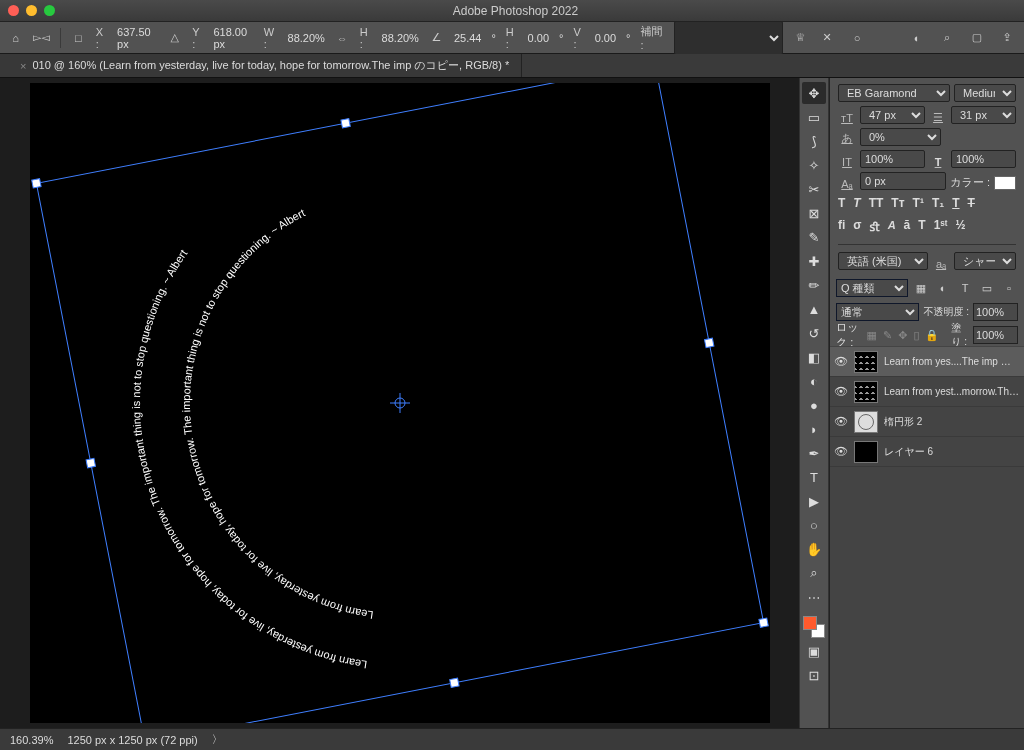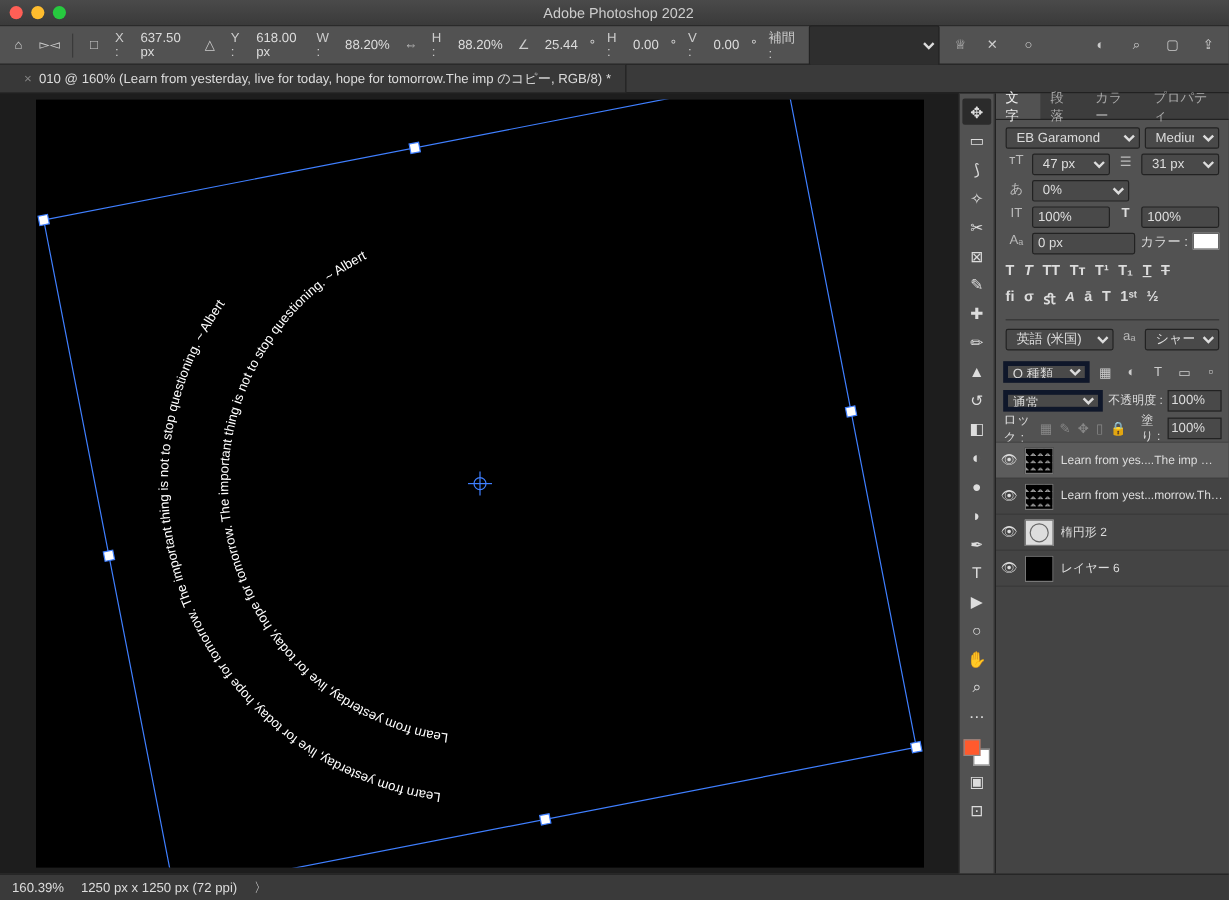--- a/index.html
+++ b/index.html
@@ -39,39 +39,39 @@
 .toolstrip .tb.sel{background:#2b2b2b;}
 .swatch{margin-top:6px;position:relative;width:22px;height:22px;}
 .swatch .fg{position:absolute;top:0;left:0;width:14px;height:14px;background:#ff5a2d;border:1px solid #888;}
 .swatch .bg{position:absolute;bottom:0;right:0;width:14px;height:14px;background:#fff;border:1px solid #888;}
 
 .pcolumn{width:195px;background:var(--bg);display:flex;flex-direction:column;border-left:1px solid #222;}
 .tabs{display:flex;align-items:center;background:#3d3d3d;border-bottom:1px solid #222;height:22px;}
 .tabs .tab{padding:0 8px;height:100%;display:flex;align-items:center;color:#aaa;}
 .tabs .tab.active{background:var(--bg);color:#eee;}
 .panel{padding:6px 8px;display:flex;flex-direction:column;gap:4px;}
-.row{display:flex;align-items:flex-start;gap:4px;}
+.row{display:flex;align-items:flex-end;gap:4px;}
 .row select,.row input{flex:1;background:var(--input-light);border:1px solid #222;height:18px;padding:0 4px;color:#ddd;border-radius:2px;min-width:0;}
-.row .fico{width:18px;display:flex;justify-content:center;color:#bbb;font-size:11px;}
+.row .fico{width:18px;display:flex;justify-content:center;color:#bbb;font-size:11px;text-decoration:underline;}
 .colorchip{width:22px;height:14px;background:#fff;border:1px solid #666;}
 .stylerow{display:flex;gap:8px;padding:2px 0;}
 .stylerow span{font-weight:bold;font-size:12px;}
 .line{height:1px;background:#333;margin:3px 0;}
 .layers{flex:1;display:flex;flex-direction:column;}
 .layerlist{flex:1;overflow:auto;background:#444;padding-top:1px;}
 .layer{display:flex;align-items:center;height:30px;gap:6px;padding:0 4px;border-bottom:1px solid #3a3a3a;}
 .layer.sel{background:#5c5c5c;}
 .eye{width:14px;text-align:center;color:#ddd;}
 .thumb{width:24px;height:22px;border:1px solid #777;background:#000;background-image:linear-gradient(45deg,#999 25%,transparent 25%),linear-gradient(-45deg,#999 25%,transparent 25%);background-size:6px 6px;}
 .thumb.solid{background:#000;background-image:none;}
 .thumb.ellipse{background:#ddd;display:flex;align-items:center;justify-content:center;}
 .thumb.ellipse::after{content:"";width:14px;height:14px;border:1px solid #666;border-radius:50%;}
 .layer .nm{flex:1;overflow:hidden;text-overflow:ellipsis;white-space:nowrap;font-size:10px;}
 .layerctrl{display:flex;align-items:center;gap:4px;padding:4px 6px;height:24px;}
-.layerctrl select{background:var(--input-light);border:4px solid #0f172a;height:18px;flex:1;}
+.layerctrl select{background:var(--input-light);border:1px solid #0f172a;height:18px;flex:1;}
 .layerctrl .pct{width:45px;background:var(--input-light);border:1px solid #222;height:18px;}
 .lockrow{display:flex;align-items:center;gap:6px;padding:2px 6px;height:22px;color:#999;font-size:10px;}
 .lockrow .licon{font-size:11px;color:#888;}
 </style>
 </head>
 <body>
 
 <div class="titlebar">
  <div class="traffic">
    <div class="dot red"></div>
@@ -193,26 +193,20 @@
         <div class="bg"></div>
         <div class="fg"></div>
       </div>
   <div class="tb">▣</div>
   <div class="tb">⊡</div>
  </div>
 
  <div class="pcolumn">
 
   <div>
-   <div class="tabs">
-    <div class="tab active">文字</div>
-    <div class="tab">段落</div>
-    <div class="tab">カラー</div>
-    <div class="tab">プロパティ</div>
-   </div>
    <div class="panel">
     <div class="row">
      <select><option>EB Garamond</option></select>
      <select style="flex:0 0 62px"><option>Medium</option></select>
     </div>
     <div class="row">
      <span class="fico">тT</span>
      <select><option>47 px</option></select>
      <span class="fico">☰</span>
      <select><option>31 px</option></select>

